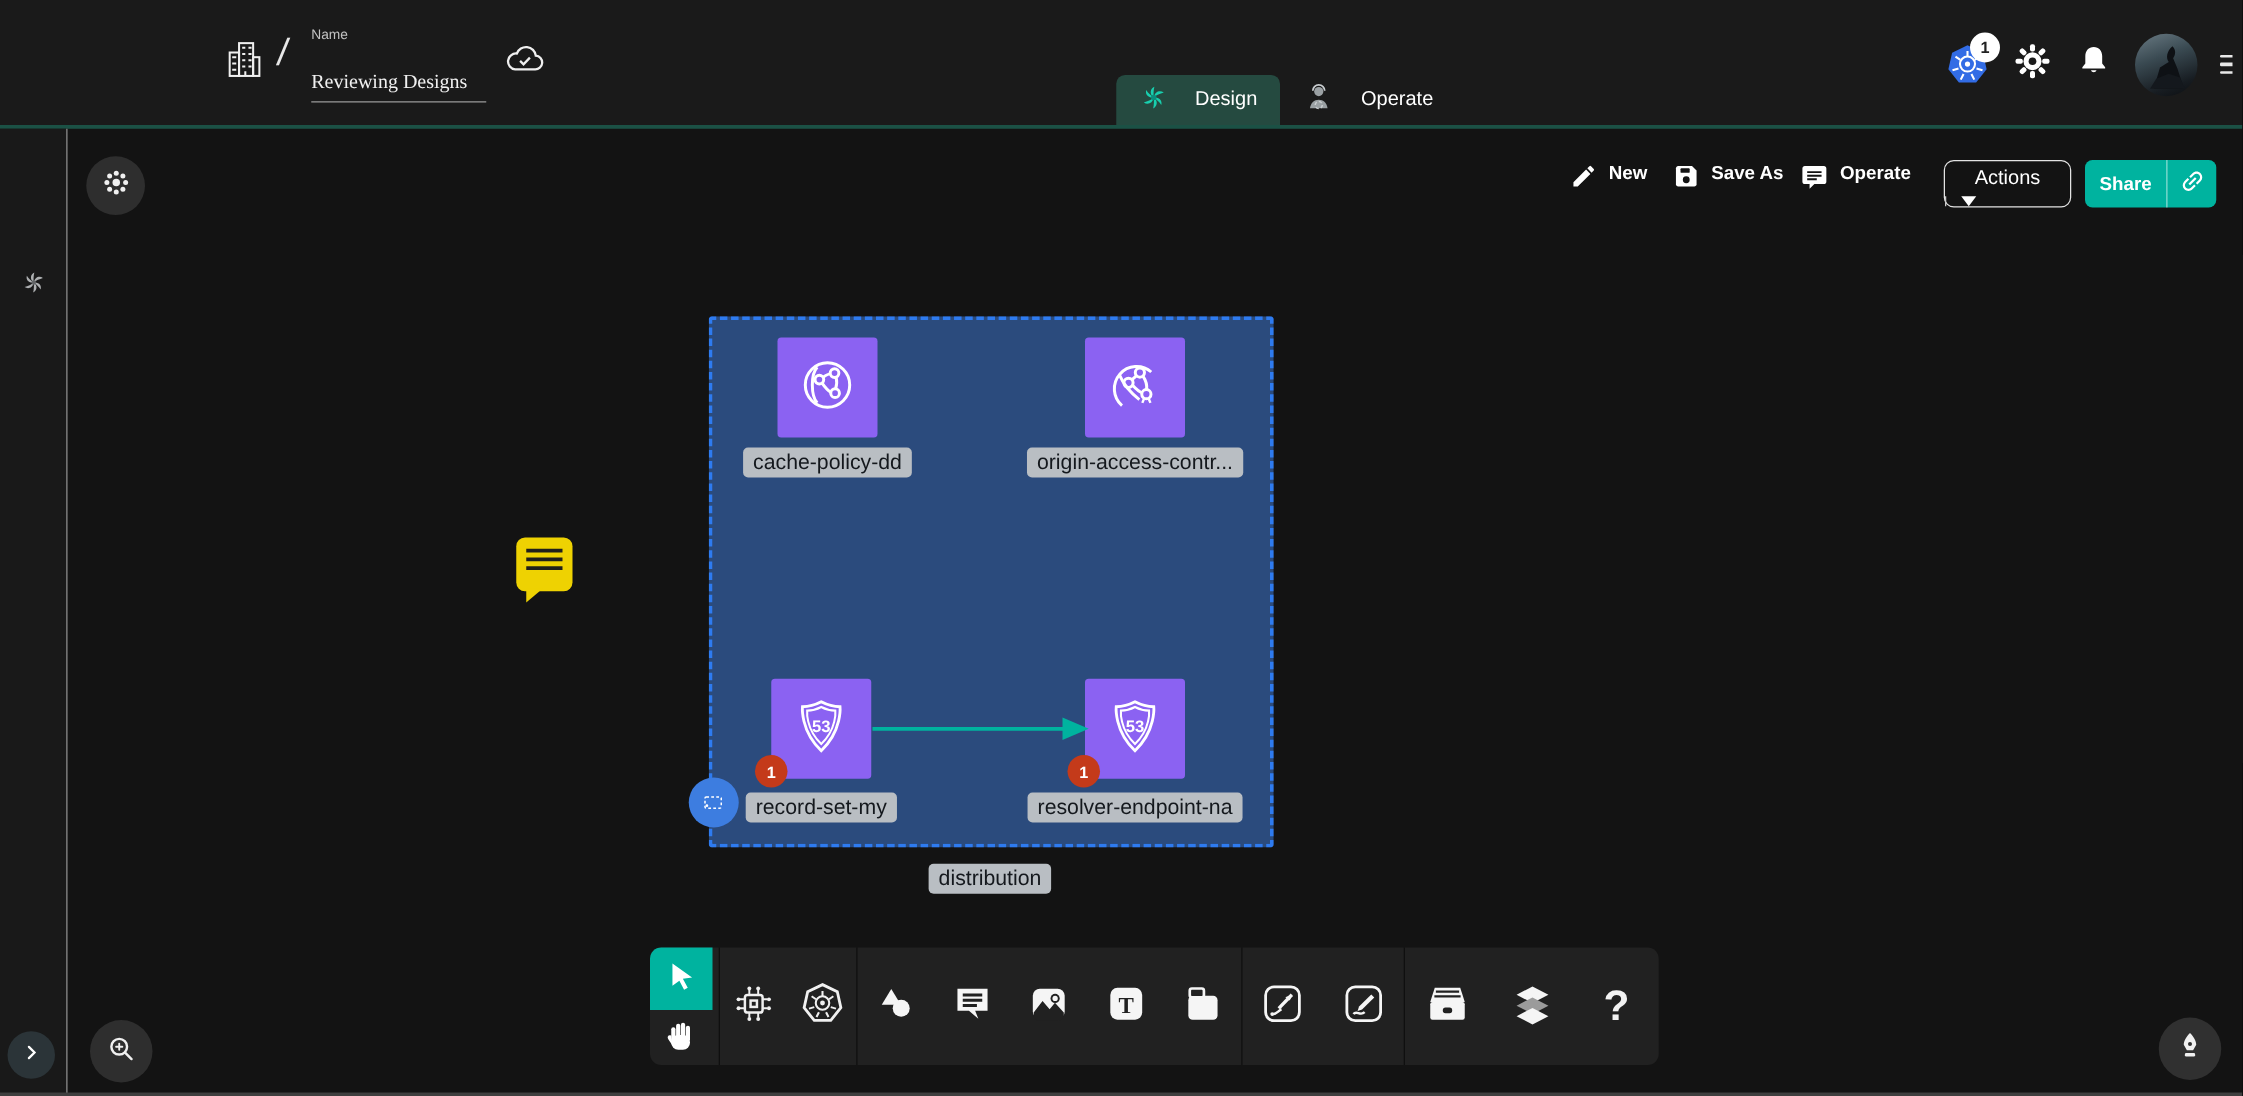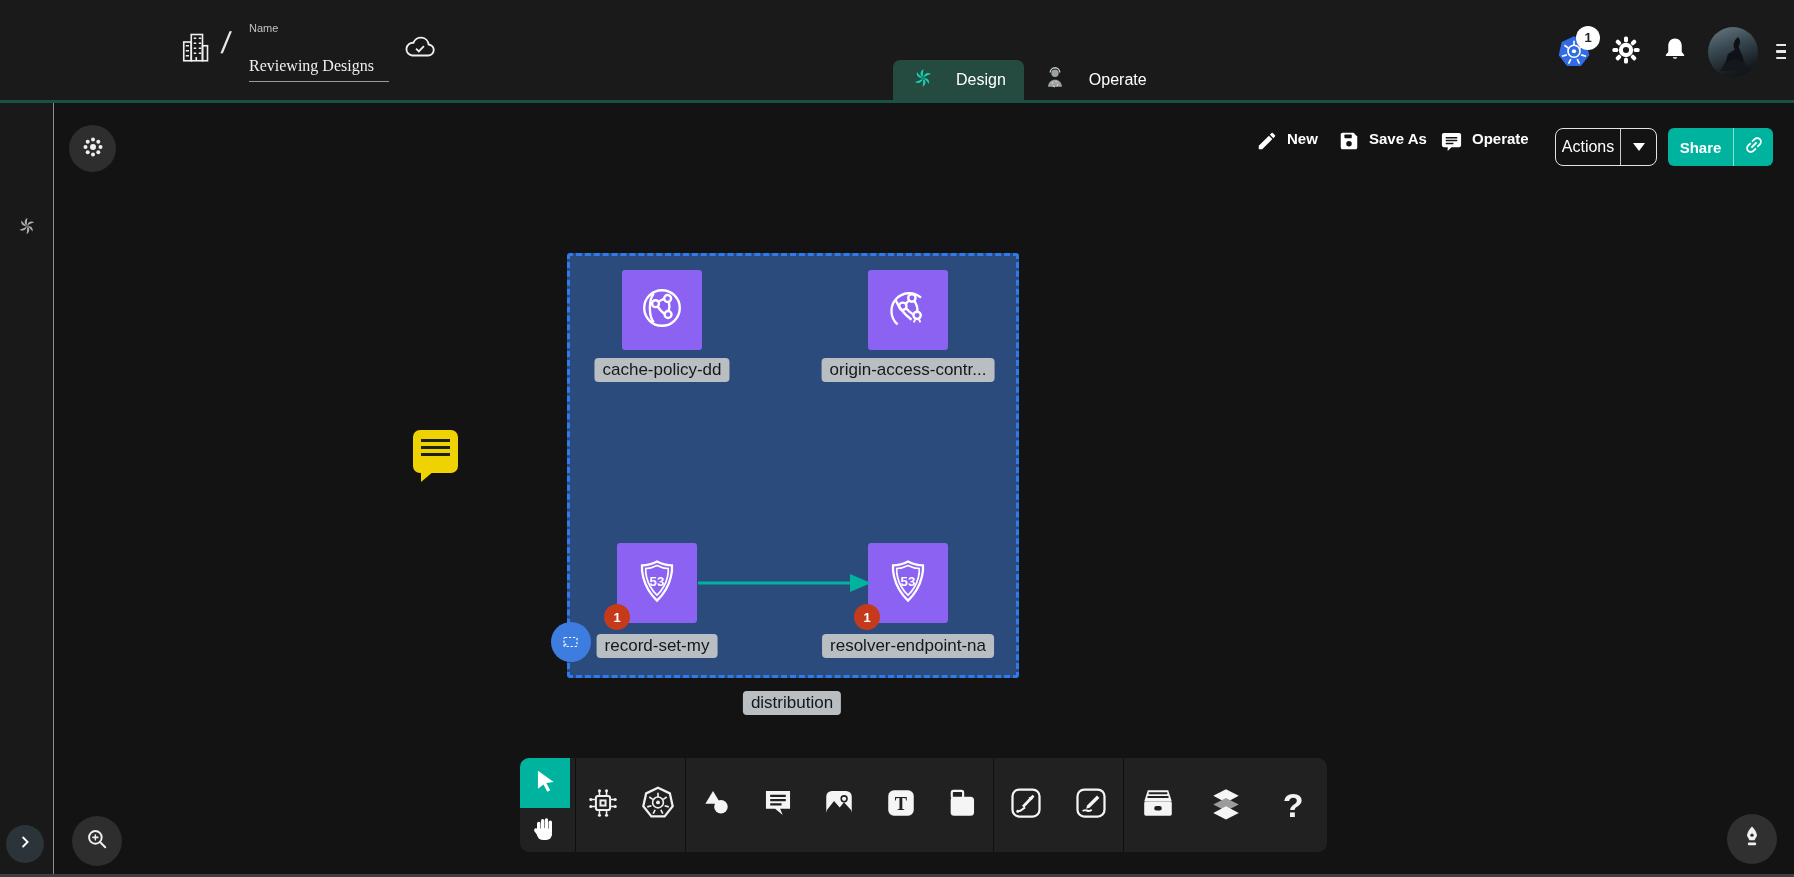--- a/index.html
+++ b/index.html
@@ -60,21 +60,21 @@
   }
   .quick-btn{ left:69px; top:125px; width:47px; height:47px; }
   .zoom-btn{ left:72px; top:816px; width:50px; height:50px; }
   .pen-btn{ left:1727px; top:814px; width:50px; height:50px; background:#303030; }
   
   .ab-item{ position:absolute; top:130px; height:36px; display:flex; gap:9px;
             font-size:15px; font-weight:bold; color:#fff; cursor:pointer; }
   .actions-btn{
     position:absolute; left:1555px; top:128px; width:102px; height:38px;
     border:1px solid #e3e3e3; border-radius:8px; display:flex; align-items:stretch; cursor:pointer;
-    font-size:16px; color:#fff;
+    font-size:16px; color:#fff;flex-direction:column;
   }
   .actions-btn .txt{ flex:1; display:flex; align-items:center; justify-content:center; }
   .actions-btn .arrow-seg{ width:36px; border-left:1px solid #c9c9c9; display:flex; align-items:center; justify-content:center; }
   .caret-down{ width:0; height:0; border-left:6px solid transparent; border-right:6px solid transparent; border-top:8px solid #fff; }
   .share-btn{
     position:absolute; left:1668px; top:128px; width:105px; height:38px; border-radius:6px;
     background:#00B39F; display:flex; align-items:stretch; cursor:pointer; color:#fff;
   }
   .share-btn .txt{ flex:1; display:flex; align-items:center; justify-content:center; font-size:15px; font-weight:bold; }
   .share-btn .link-seg{ width:40px; border-left:1px solid rgba(255,255,255,.55); display:flex; align-items:center; justify-content:center; }

